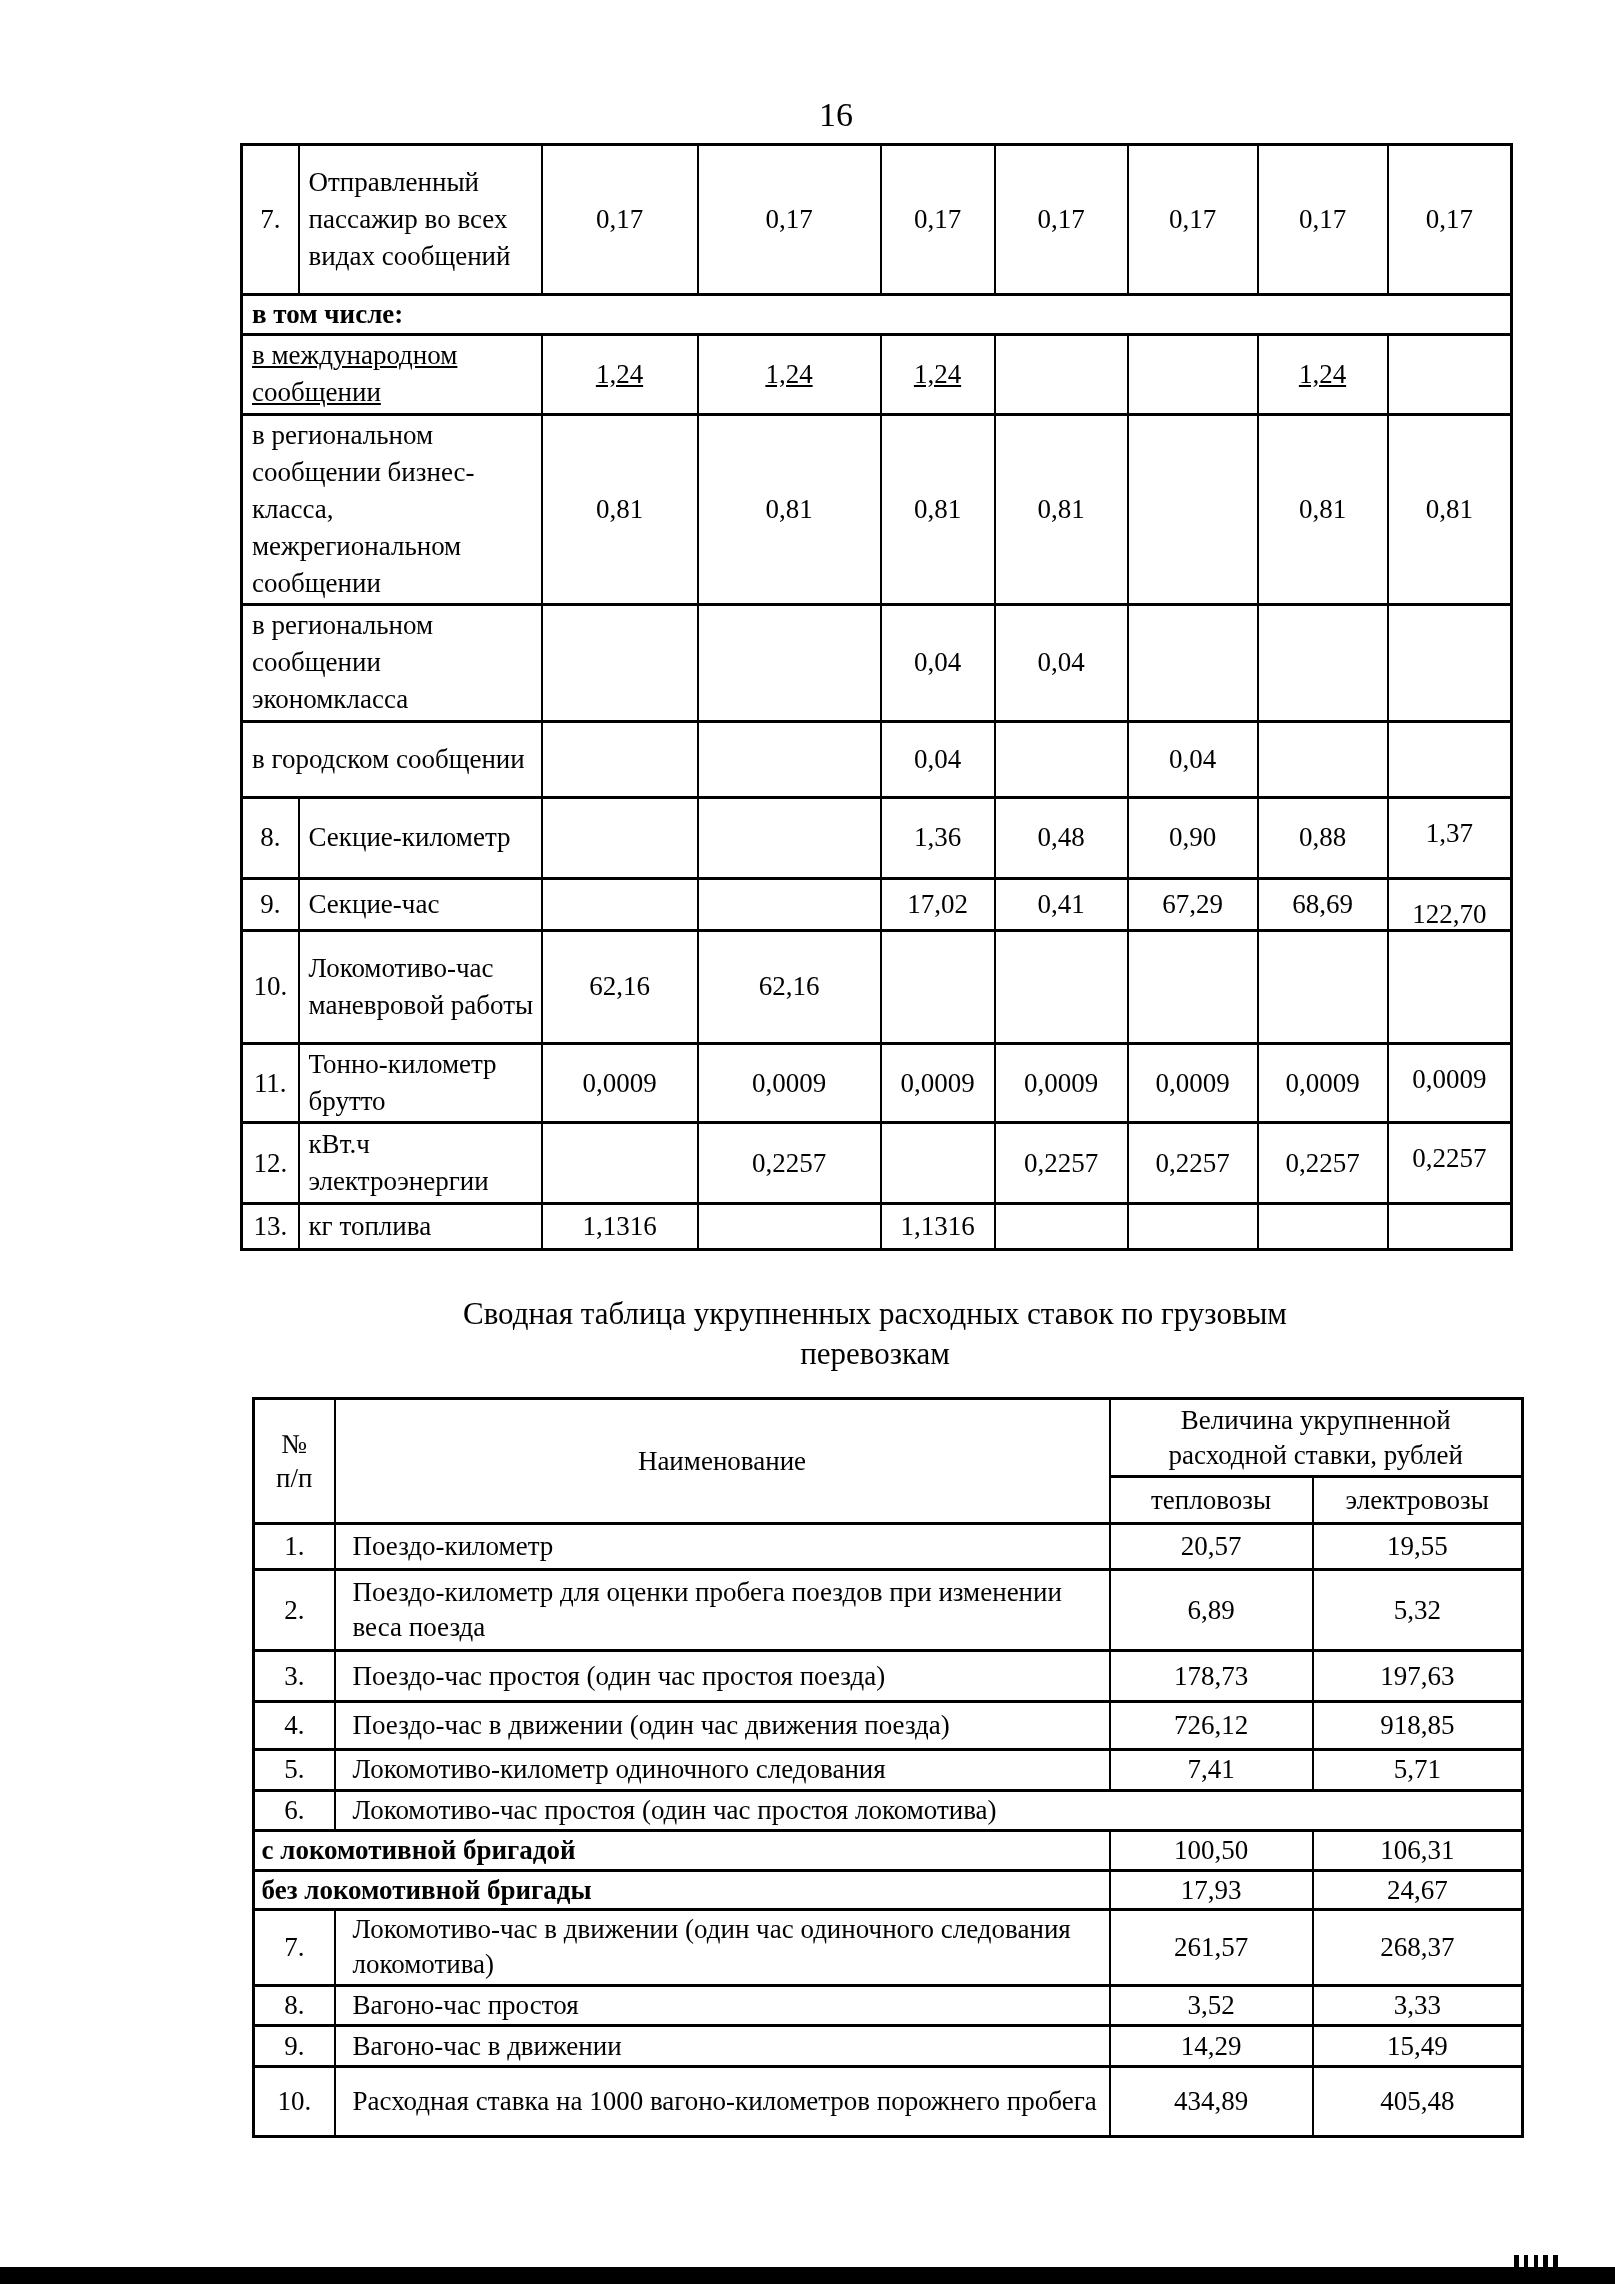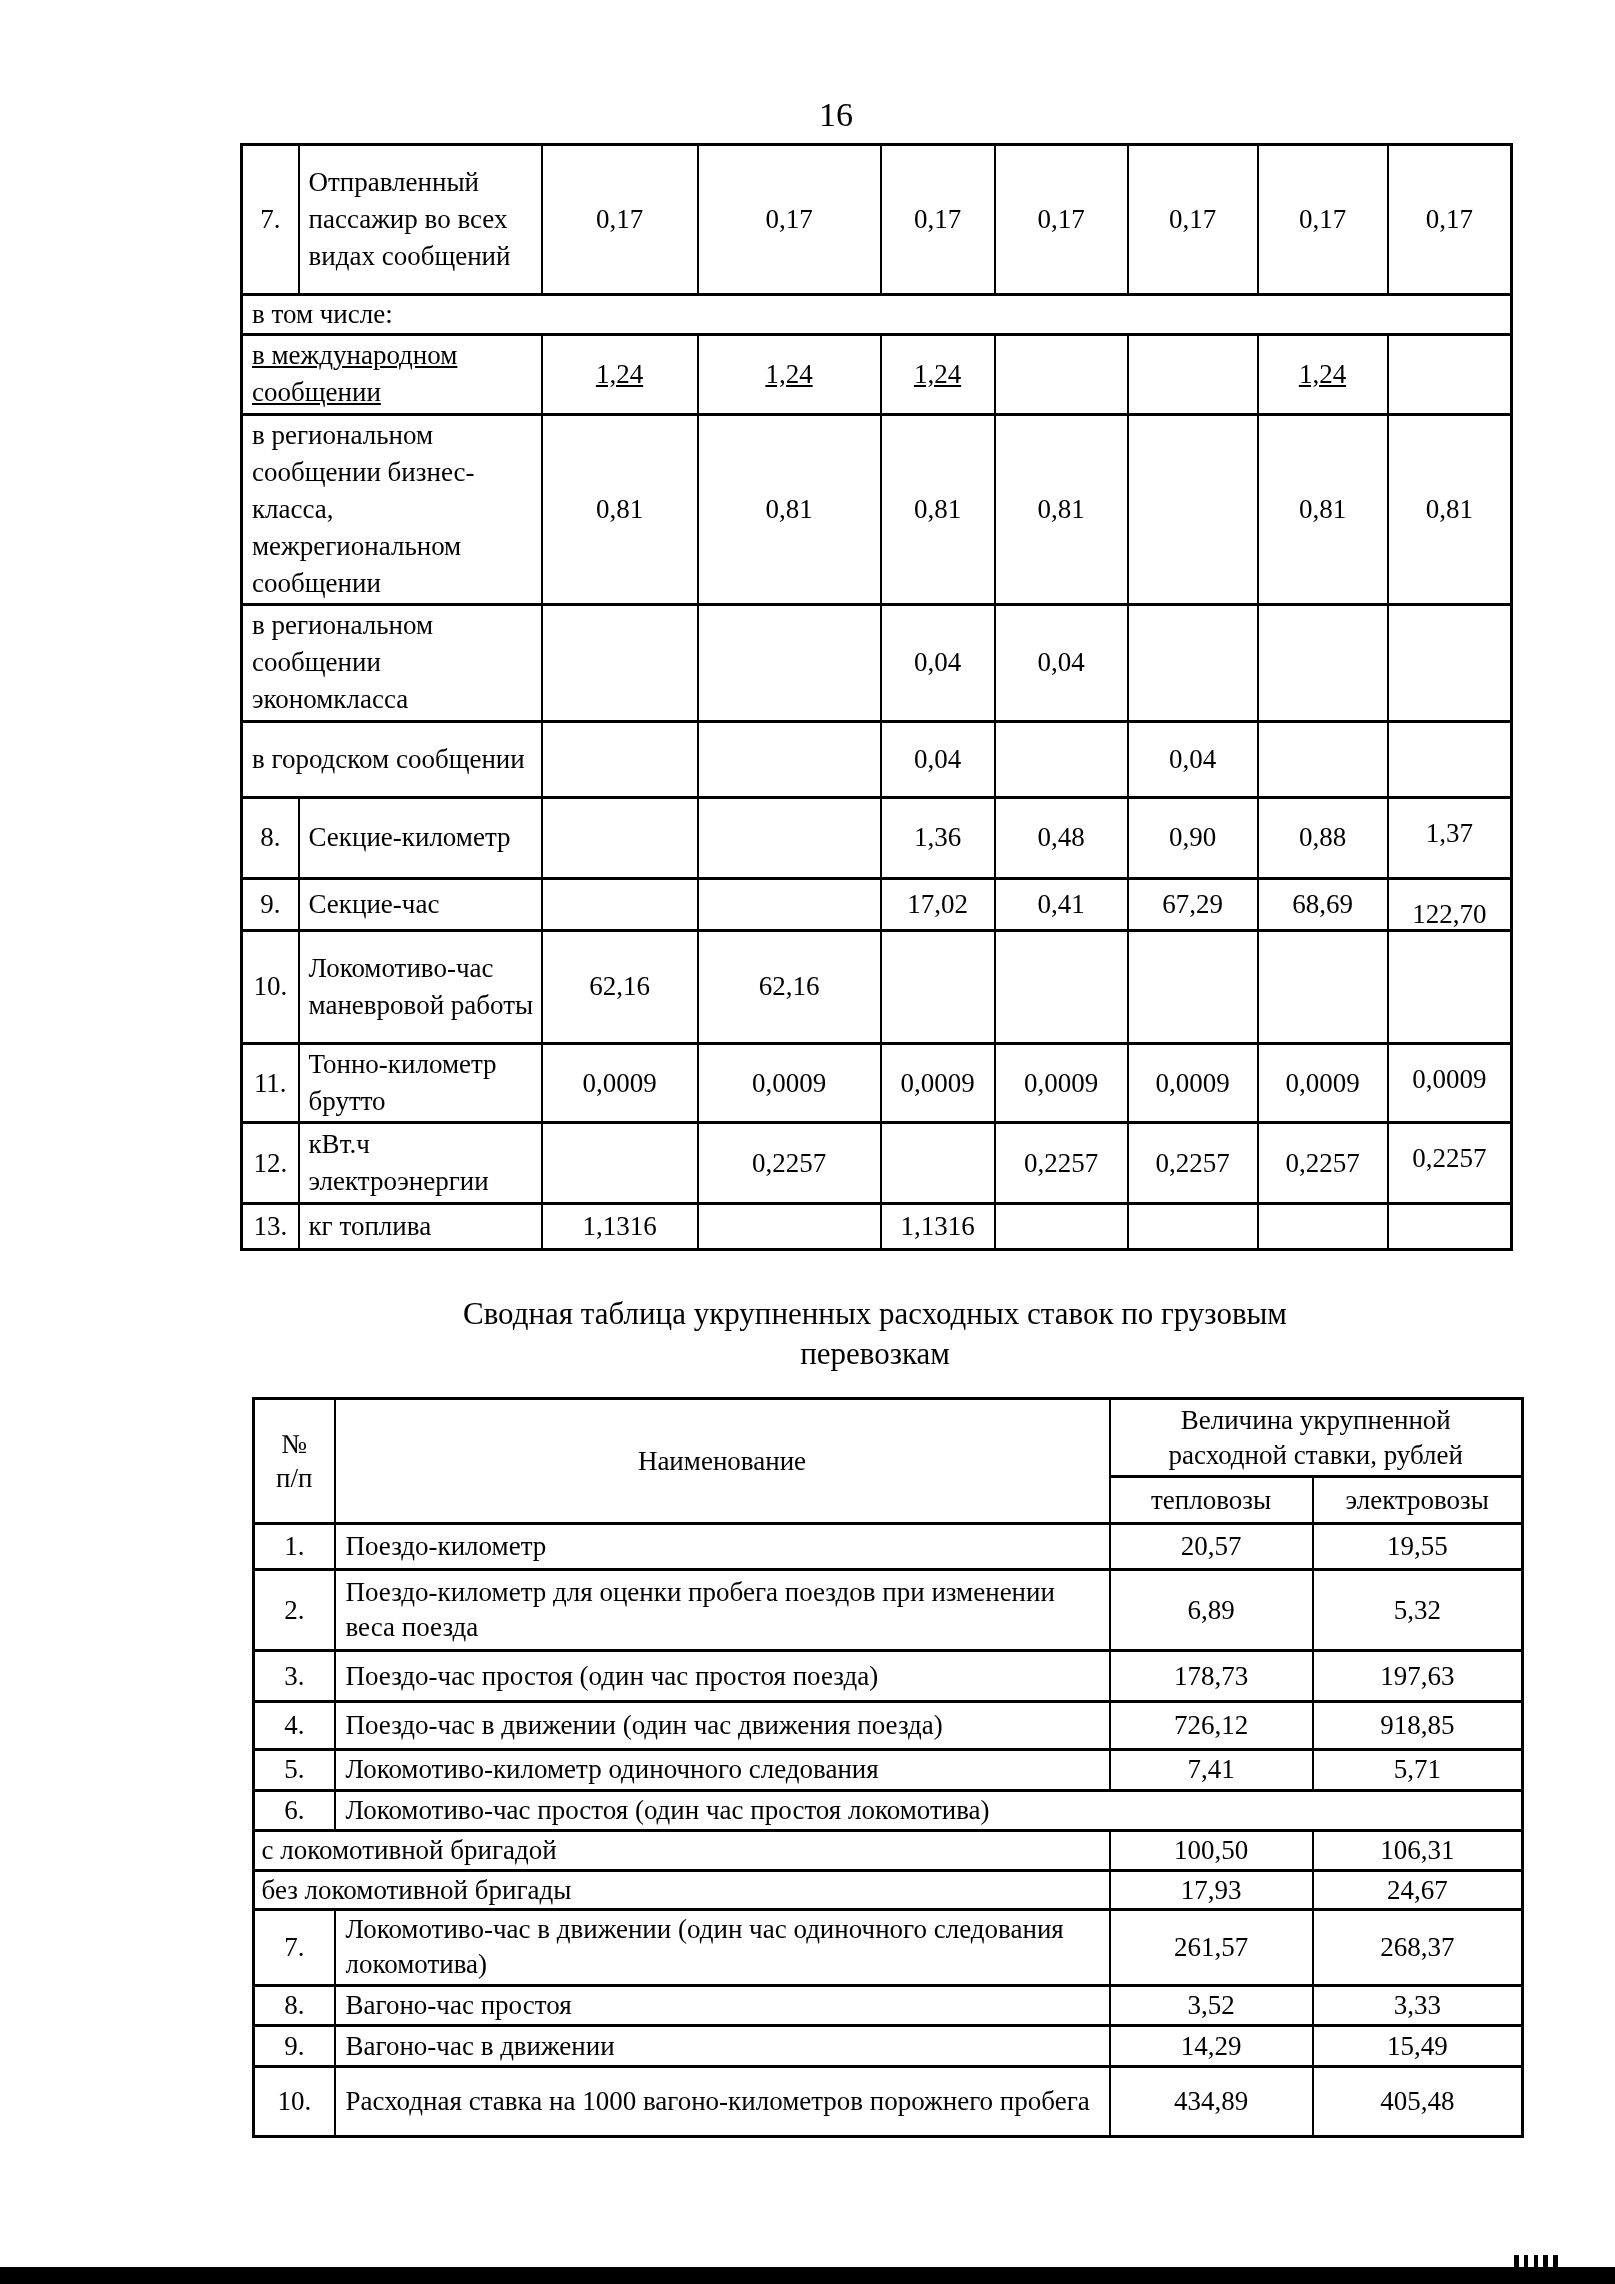--- a/index.html
+++ b/index.html
@@ -19,25 +19,25 @@
     padding:0;overflow:hidden;font-weight:normal;
   }
   .t1{left:240px;top:143px;width:1270px;border:3.3px solid #000;}
   .t2{left:252px;top:1397px;width:1270px;border:3.3px solid #000;}
   .t1 td{font-size:27px;line-height:37px;}
   .t2 td,.t2 th{font-size:27px;line-height:35px;}
   td.num{ text-align:center;vertical-align:middle;padding:0 1.3px;}
   td.name{ text-align:left;vertical-align:middle;padding:1.3px 5.2px 1.3px 9px;}
   td.val{ text-align:center;vertical-align:middle;}
   td.val.raise{vertical-align:top;padding-top:19px;line-height:30px;}
-  td.span-label{text-align:left;vertical-align:middle;padding-left:9px;}
+  td.span-label{text-align:left;vertical-align:middle;padding-left:9px;font-weight:bold;}
   .t2 th{vertical-align:middle;text-align:center;}
   .t2 .vgroup-inner{width:365px;margin:0 auto;text-align:center;}
   .t2 .numhead-inner{width:46px;margin:0 auto;text-align:center;line-height:34px;}
-  .t2 td.name{padding-left:10px;margin-top:28px;}
+  .t2 td.name{padding-left:17px;margin-top:28px;}
   .t2 td.span-label{padding-left:6.5px;}
   .heading{
     position:absolute;left:386px;top:1294px;width:978px;
     text-align:center;font-size:31px;line-height:40px;
   }
   .bottom-bar{
     position:absolute;left:0;top:2267px;width:1616px;height:17px;background:#000;
   }
   .bottom-ticks{
     position:absolute;left:1514px;top:2255px;width:46px;height:13px;

